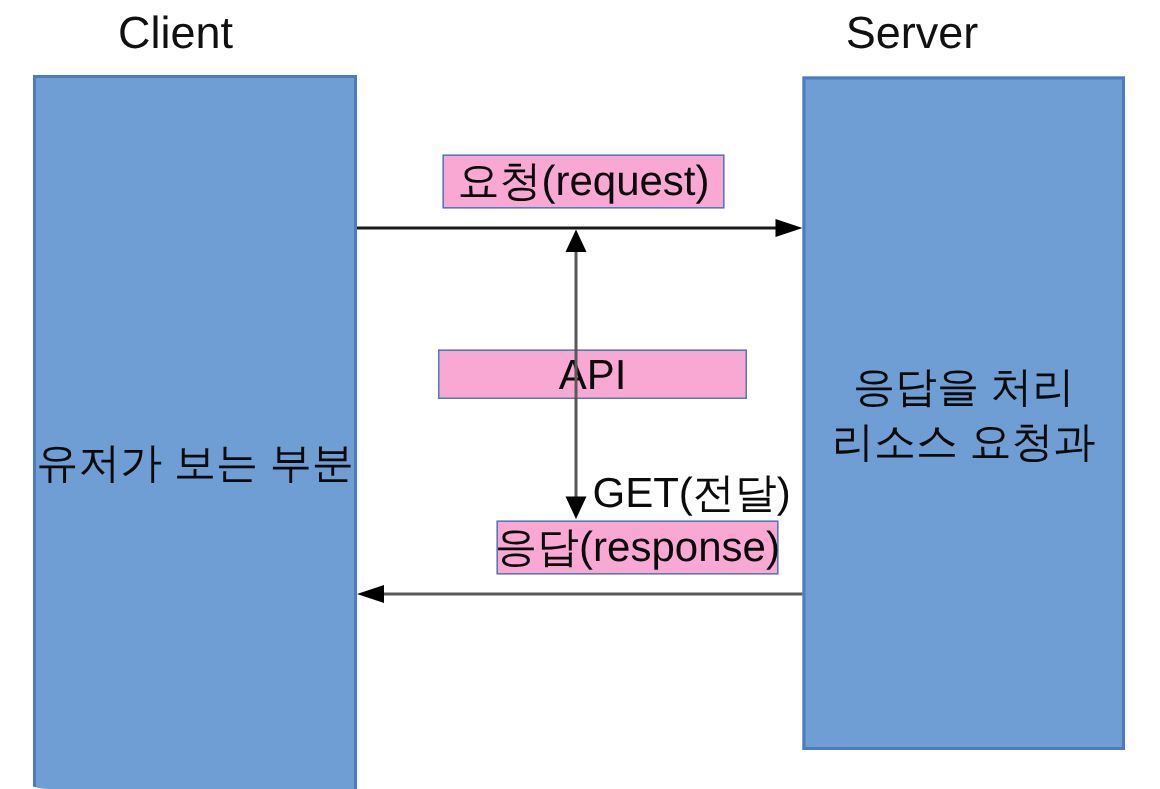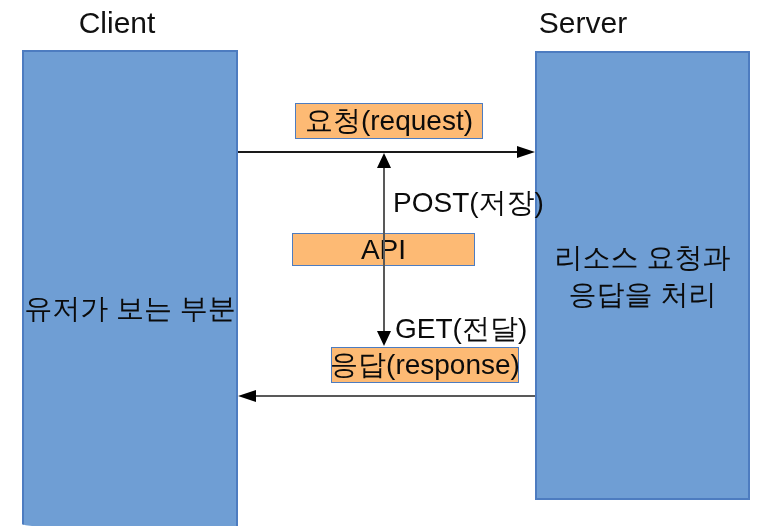--- a/index.html
+++ b/index.html
@@ -20,53 +20,53 @@
   .title {
     position: absolute;
     top: 6px;
     transform: translateX(-50%);
     font-size: 30px;
     font-weight: 500;
     color: #111111;
     white-space: nowrap;
   }
   .client-title { left: 117px; }
-  .server-title { left: 583px; }
+  .server-title { left: 608px; }
 
   .big-box {
     position: absolute;
     background: #6F9ED4;
     border: 2px solid #4D7CC0;
     box-sizing: border-box;
     display: flex;
     flex-direction: column;
     align-items: center;
     justify-content: center;
     text-align: center;
     font-size: 28px;
     line-height: 37px;
     color: #0b0b0b;
   }
   .client-box { left: 22px; top: 50px; width: 216px; height: 516px; }
   .server-box { left: 535px; top: 51px; width: 215px; height: 449px; }
 
   .small-box {
     position: absolute;
-    background: #fdba74;
+    background: #f9a8d4;
     border: 1px solid #4D7CC0;
     box-sizing: border-box;
     display: flex;
     align-items: center;
     justify-content: center;
     font-size: 28px;
     color: #0b0b0b;
     white-space: nowrap;
   }
   .request-box  { left: 295px; top: 103px; width: 188px; height: 36px; }
-  .api-box      { left: 292px; top: 233px; width: 183px; height: 33px; }
+  .api-box      { left: 292px; top: 233px; width: 206px; height: 33px; }
   .response-box { left: 295px; top: 347px; width: 188px; height: 36px; margin-left: 36px; }
 
   .flow-label {
     position: absolute;
     font-size: 28px;
     color: #0b0b0b;
     white-space: nowrap;
   }
   .post-label { left: 393px; top: 184px; }
   .get-label  { left: 395px; top: 287px; margin-top: 23px; }
@@ -122,31 +122,30 @@
 
   <div class="title client-title">Client</div>
 
   <div class="title server-title">Server</div>
 
   <div class="big-box client-box">
     <span>유저가 보는 부분</span>
   </div>
 
   <div class="big-box server-box">
+    <span>응답을 처리</span>
     <span>리소스 요청과</span>
-    <span>응답을 처리</span>
   </div>
 
   <div class="small-box request-box">요청(request)</div>
 
   <div class="small-box api-box">API</div>
 
   <div class="small-box response-box">응답(response)</div>
 
-  <div class="flow-label post-label">POST(저장)</div>
 
   <div class="flow-label get-label">GET(전달)</div>
 
   <div class="hline request-line"></div>
   <div class="tri tri-right"></div>
 
   <div class="hline response-line"></div>
   <div class="tri tri-left"></div>
 
   <div class="vline"></div>

